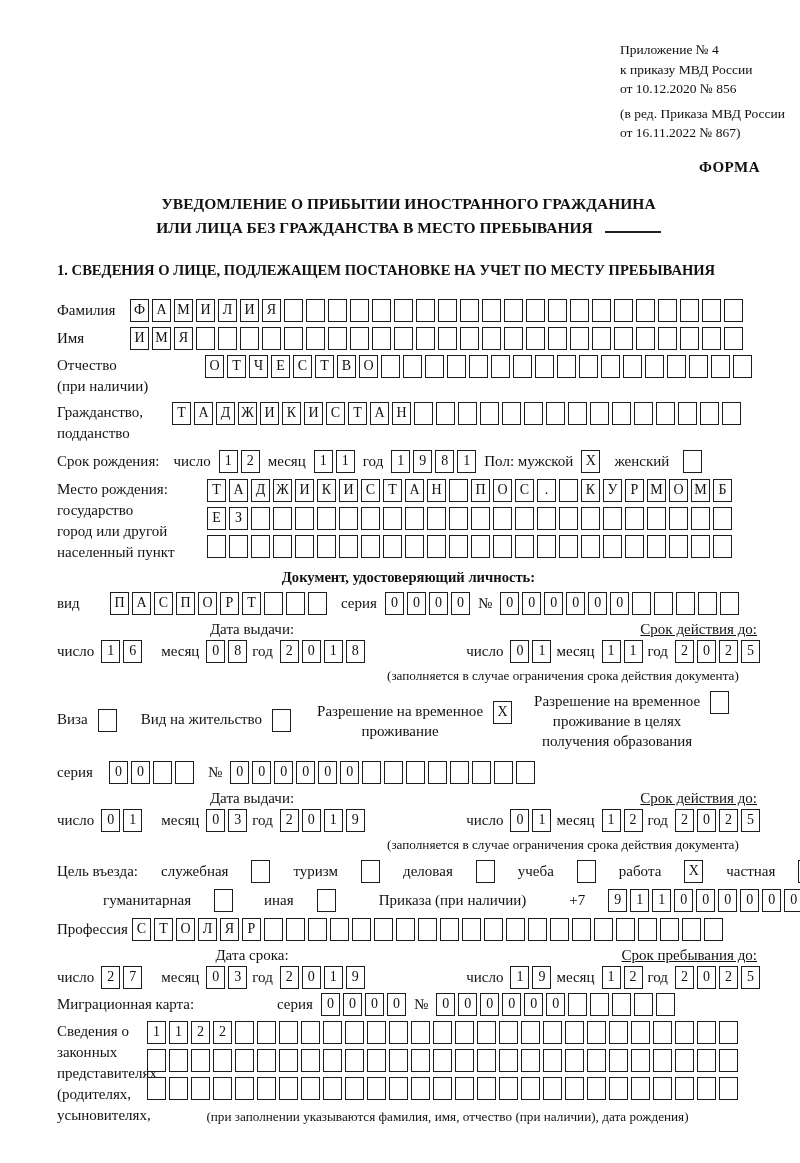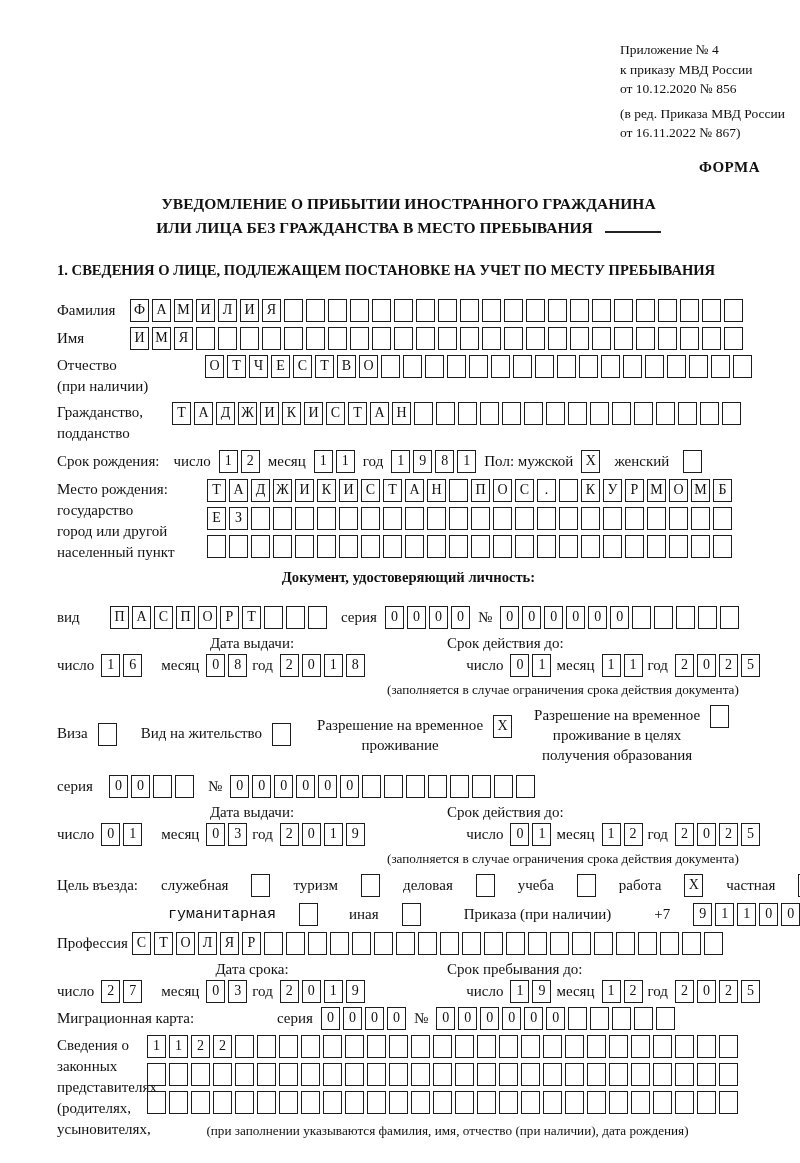--- a/index.html
+++ b/index.html
@@ -23,38 +23,38 @@
   .lbl{line-height:23px;flex:0 0 auto;}
   .lblcol{flex:0 0 auto;line-height:21px;}
   .cells{display:flex;gap:3px;flex:0 0 auto;}
   .cell{
     width:19px;height:23px;box-sizing:border-box;border:1.5px solid #1d1d1d;
     text-align:center;font-size:14px;line-height:20px;flex:0 0 auto;background:#fff;
   }
   .w73{width:73px;} .w148{width:148px;} .w115{width:115px;} .w150{width:150px;} .w90{width:90px;} .w200{width:200px;}
   .ml8{margin-left:8px;} .ml14{margin-left:14px;} .ml20{margin-left:20px;}
   .stack .row{margin-bottom:5px;}
-  .doc-title{text-align:center;font-weight:bold;font-size:14.6px;margin:2px 0 20px 0;line-height:18px;}
+  .doc-title{text-align:center;font-weight:bold;font-size:14.6px;margin:2px 0 6px 0;line-height:18px;}
   
   .dhead-row{display:flex;margin-bottom:2px;line-height:18px;}
   .dh-left{width:390px;text-align:center;}
-  .dh-right{width:310px;text-align:left;}
+  .dh-right{width:310px;text-align:right;text-decoration:underline;}
   .dates-row{display:flex;align-items:center;margin-bottom:4px;height:23px;}
   .dg{display:flex;align-items:center;gap:5px;}
   .dg-left{width:390px;}
   .dlabel{margin-right:2px;}
   .note{font-size:13.2px;margin:0 0 6px 330px;line-height:18px;}
   
   .intro{line-height:1.5;margin-bottom:6px;}
   .opts{display:flex;align-items:center;margin:2px 0 10px 0;line-height:20px;}
   .opt{display:flex;align-items:flex-start;gap:10px;}
   .optlines{text-align:center;line-height:20px;}
   .goal{display:flex;align-items:center;gap:23px;margin-bottom:6px;height:23px;}
   .goal .lbl{line-height:23px;}
-  .indent{margin-left:111px;font-family:Liberation Mono, monospace;}
+  .indent{margin-left:46px;}
   .repnote{font-size:13.2px;text-align:center;margin:8px 0 0 10px;line-height:18px;}
 </style>
 </head>
 <body>
 
 <div class="page">
 
   <div class="appendix">
     <div>Приложение № 4</div>
     <div>к приказу МВД России</div>

